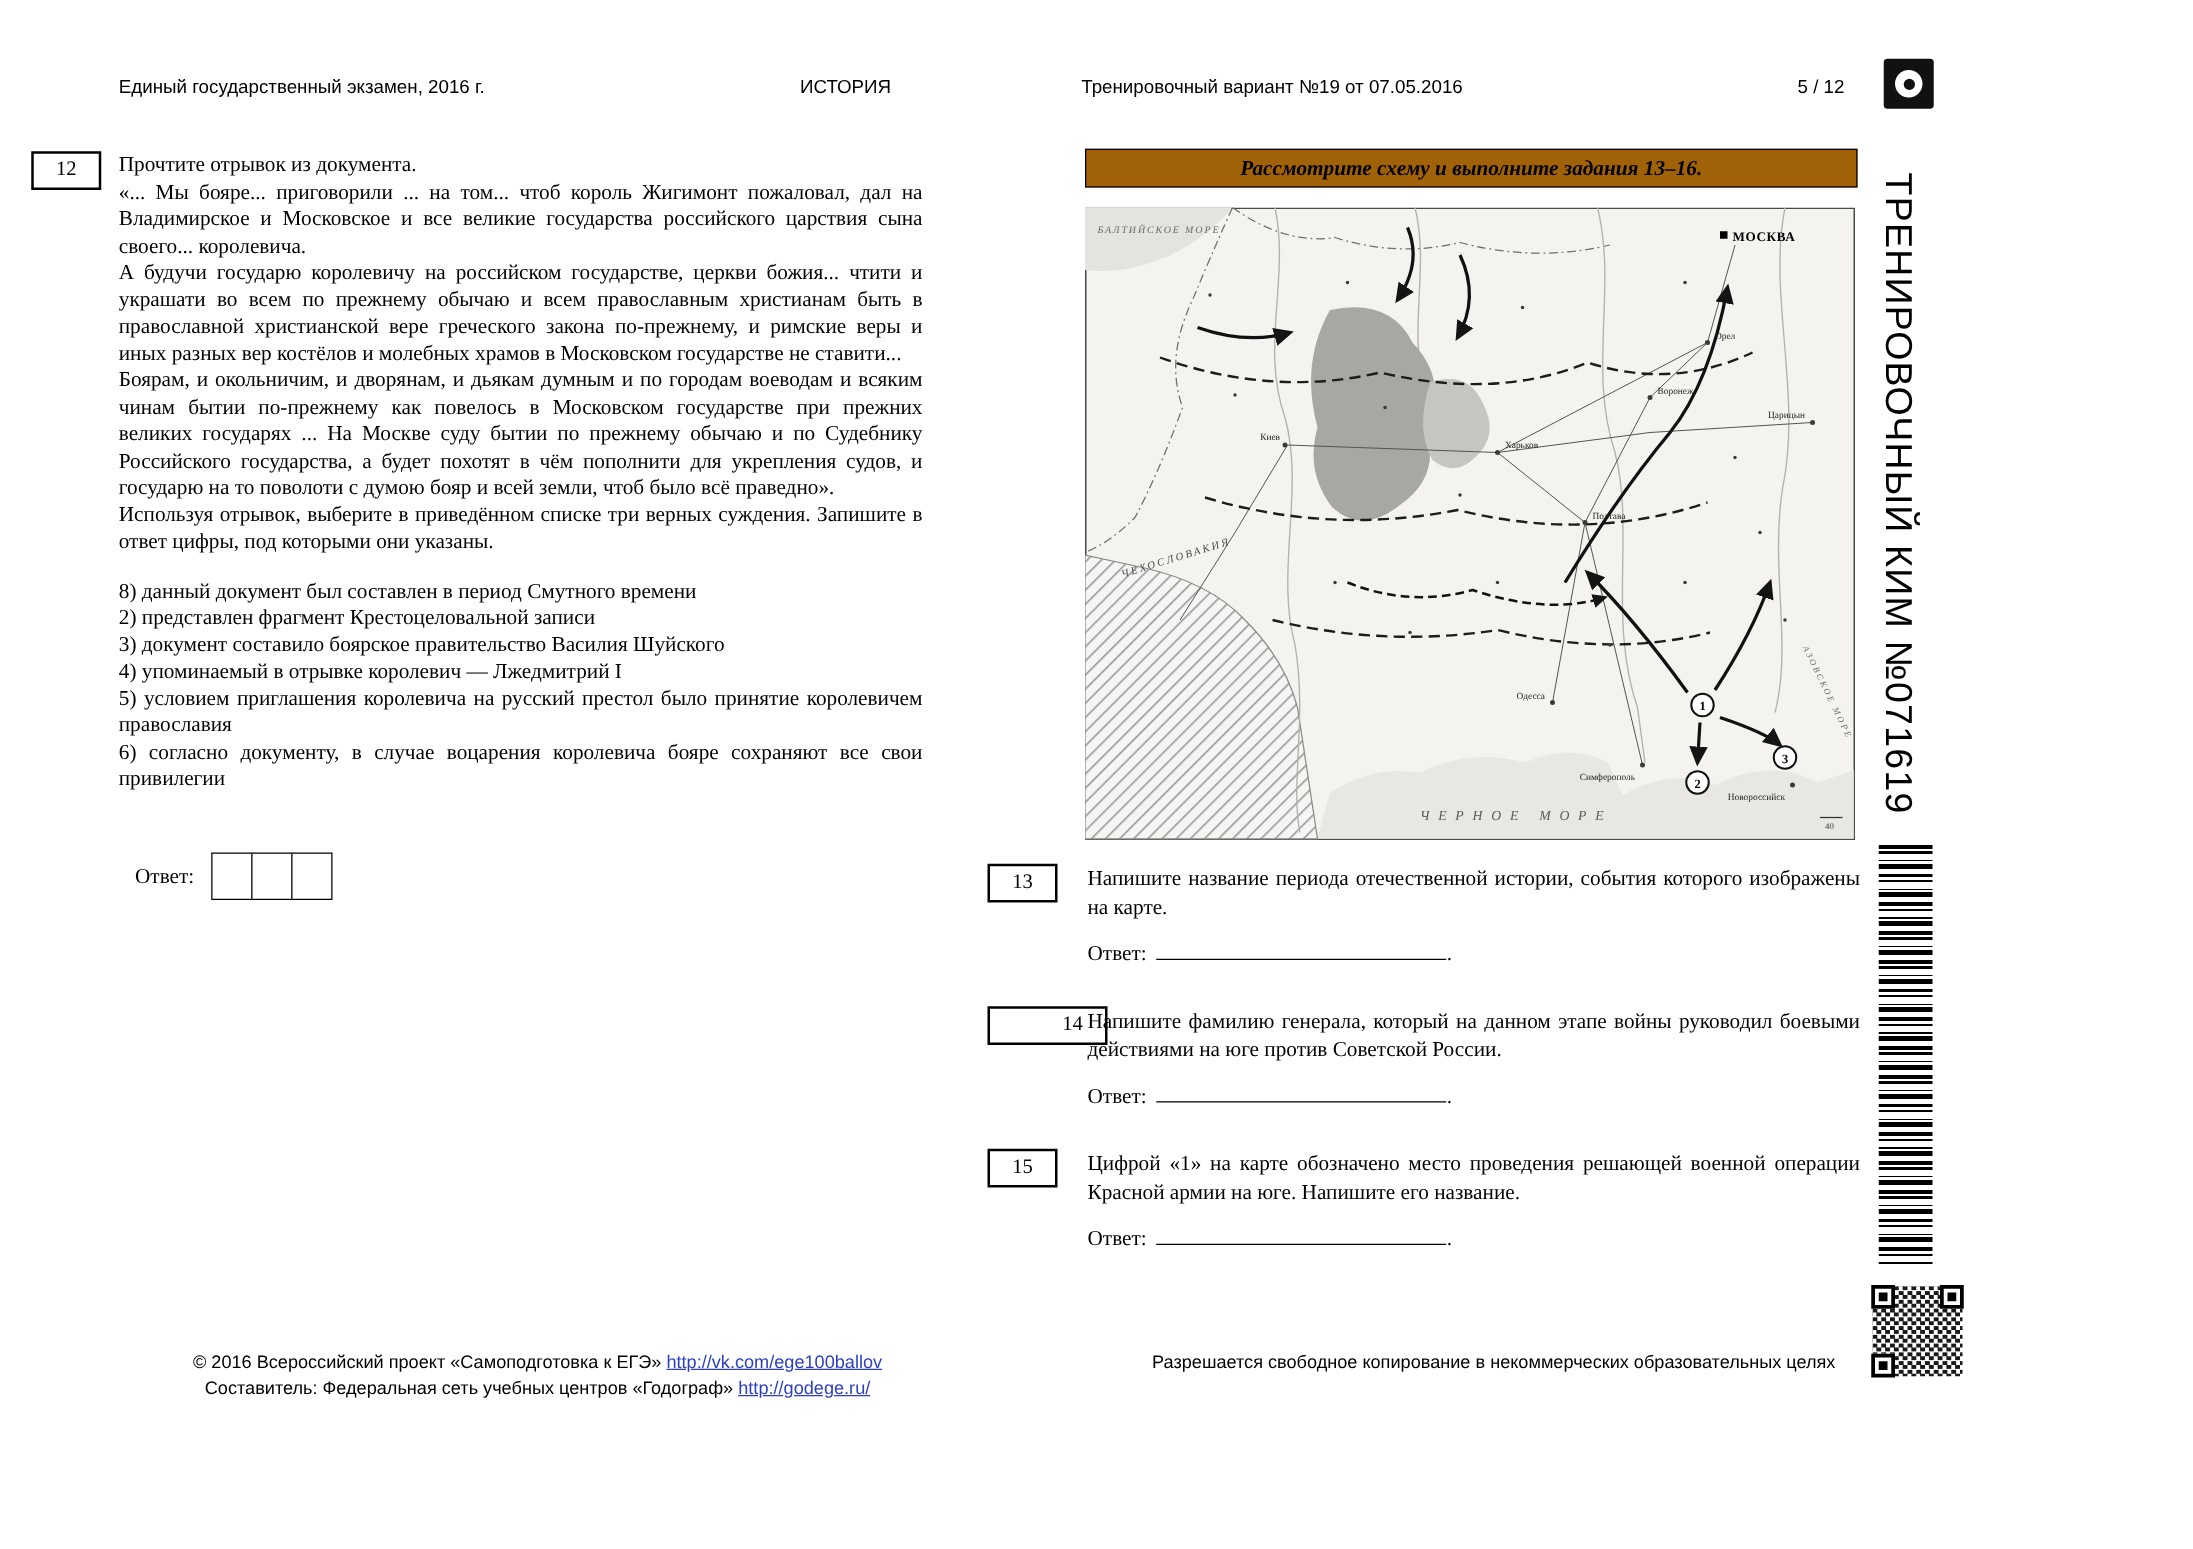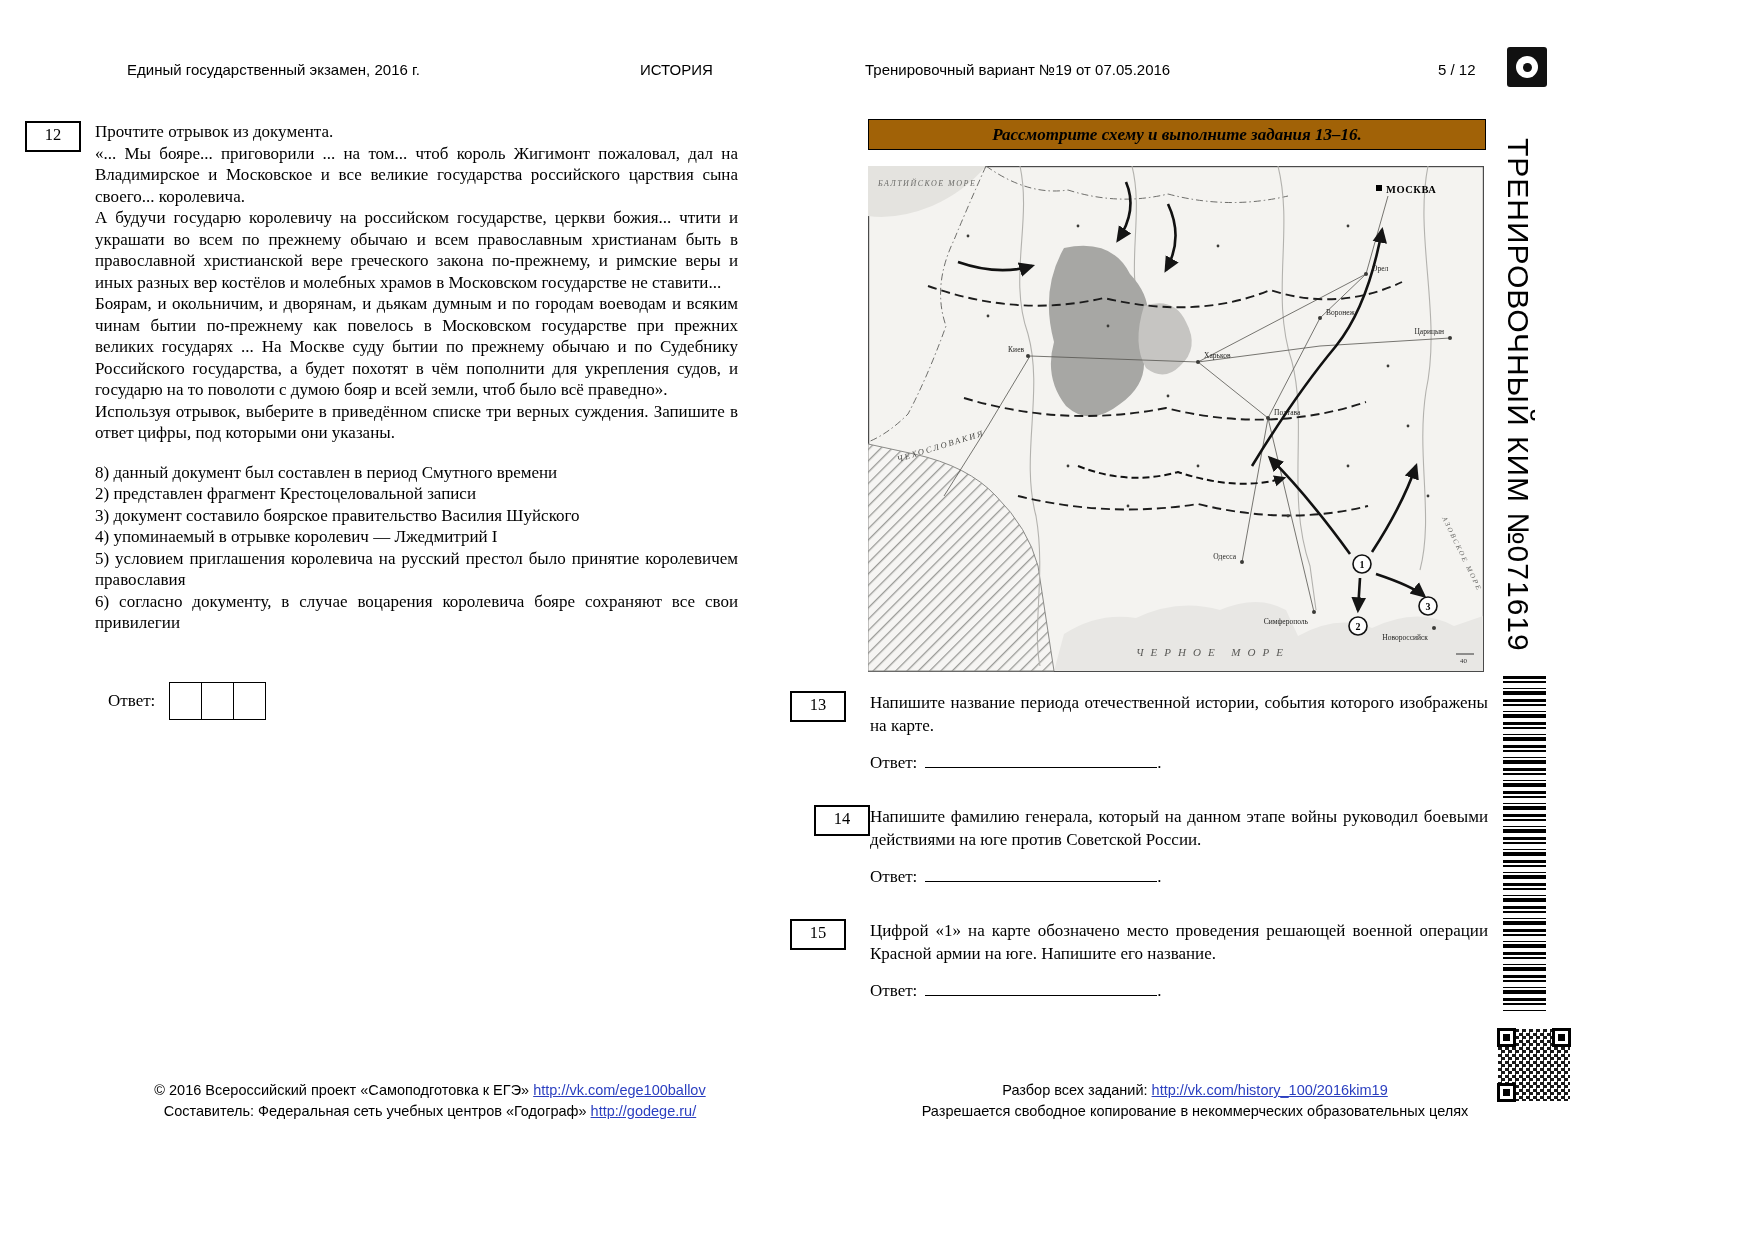--- a/index.html
+++ b/index.html
@@ -1,30 +1,30 @@
 <!DOCTYPE html>
 <html><head>
 <meta charset="utf-8">
 <style>
   html,body{margin:0;padding:0;}
   body{background:#9a9a9a;font-family:"Liberation Serif",serif;}
   .page{position:relative;width:1754px;height:1239px;background:#ffffff;color:#000;overflow:hidden;}
 
   
   .hdr-item{position:absolute;top:61px;font-family:"Liberation Sans",sans-serif;font-size:15px;white-space:nowrap;}
-  #hdr-exam{left:95px;margin-left:32px;}
+  #hdr-exam{left:95px;}
   #hdr-subject{left:640px;}
   #hdr-variant{left:865px;}
   #hdr-page{left:1438px;}
 
   
   .qnum{position:absolute;width:52px;height:27px;border:2px solid #000;font-weight:normal;font-size:16.5px;text-align:center;line-height:24px;background:#fff;}
   #q12-box{left:25px;top:121px;}
   #q13-box{left:790px;top:691px;}
-  #q14-box{left:814px;top:805px;}
+  #q14-box{left:790px;top:805px;padding-left:40px;}
   #q15-box{left:790px;top:919px;}
 
   
   .col-left{position:absolute;left:95px;top:121px;width:643px;font-size:17px;line-height:21.5px;text-align:justify;}
   .col-left p{margin:0;}
   .prompt{margin-bottom:18px;}
   .task{margin-top:13px;}
   .options{margin-top:18px;}
   .answer-row{margin-top:48px;display:flex;align-items:center;padding-left:13px;}
   .answer-cells{display:flex;margin-left:14px;}
@@ -303,17 +303,16 @@
   <div class="qtext" id="q15-text">Цифрой «1» на карте обозначено место проведения решающей военной операции Красной армии на юге. Напишите его название.</div>
   <div class="ansline" id="q15-ans">
     <span>Ответ:</span><span class="ans-underline"></span><span>.</span>
   </div>
 
   <div class="footer-block" id="footer-left">
     <div><span>© 2016 Всероссийский проект «Самоподготовка к ЕГЭ» </span><a class="link">http://vk.com/ege100ballov</a></div>
     <div><span>Составитель: Федеральная сеть учебных центров «Годограф» </span><a class="link">http://godege.ru/</a></div>
   </div>
   <div class="footer-block" id="footer-right">
-    <div><span>Разбор всех заданий: </span><a class="link">http://vk.com/history_100/2016kim19</a></div>
     <div>Разрешается свободное копирование в некоммерческих образовательных целях</div>
   </div>
 
 </div>
 
 </body></html>

